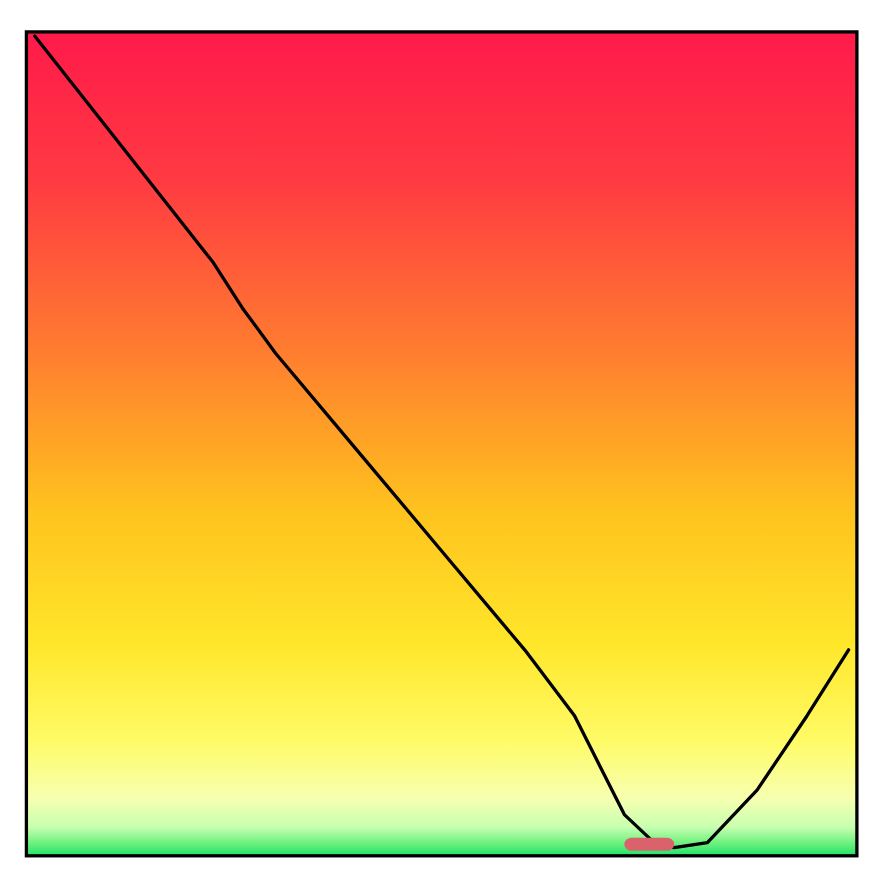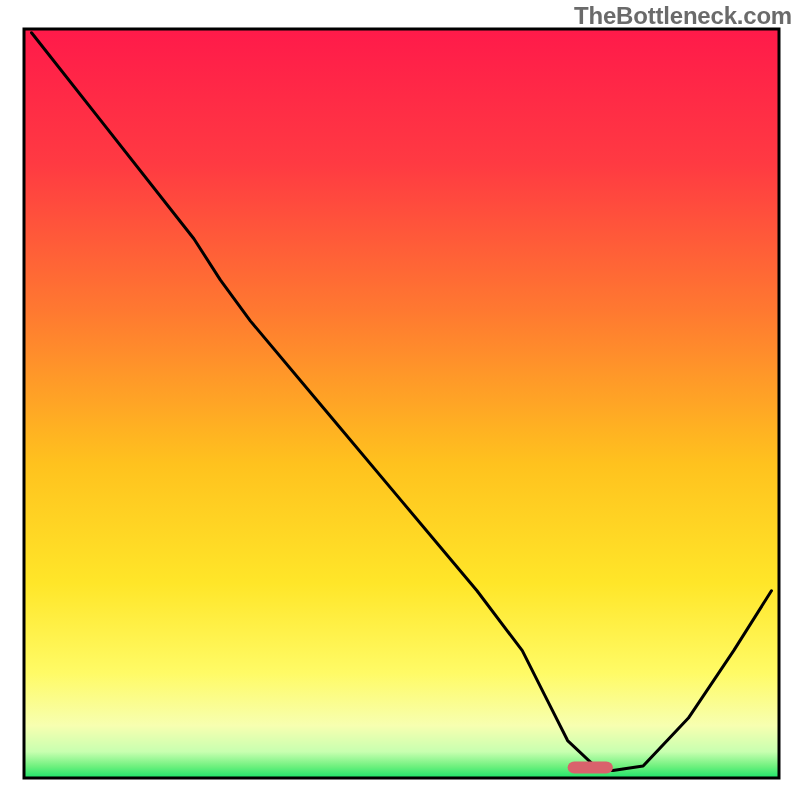--- a/index.html
+++ b/index.html
@@ -27,21 +27,20 @@
   svg {
     position: absolute;
     top: 0;
     left: 0;
   }
 </style>
 </head>
 <body>
 
 <div class="chart-container">
-  <div class="watermark">TheBottleneck.com</div>
   <svg id="chart-svg" width="800" height="800" viewBox="0 0 800 800">
     <defs>
       <linearGradient id="bg-grad" x1="0" y1="0" x2="0" y2="1">
           <stop offset="0%" stop-color="#ff1a4a"></stop>
           <stop offset="18%" stop-color="#ff3a42"></stop>
           <stop offset="38%" stop-color="#ff7a30"></stop>
           <stop offset="57.99999999999999%" stop-color="#ffc21e"></stop>
           <stop offset="74%" stop-color="#ffe629"></stop>
           <stop offset="86%" stop-color="#fffb66"></stop>
           <stop offset="93%" stop-color="#f7ffb0"></stop>

